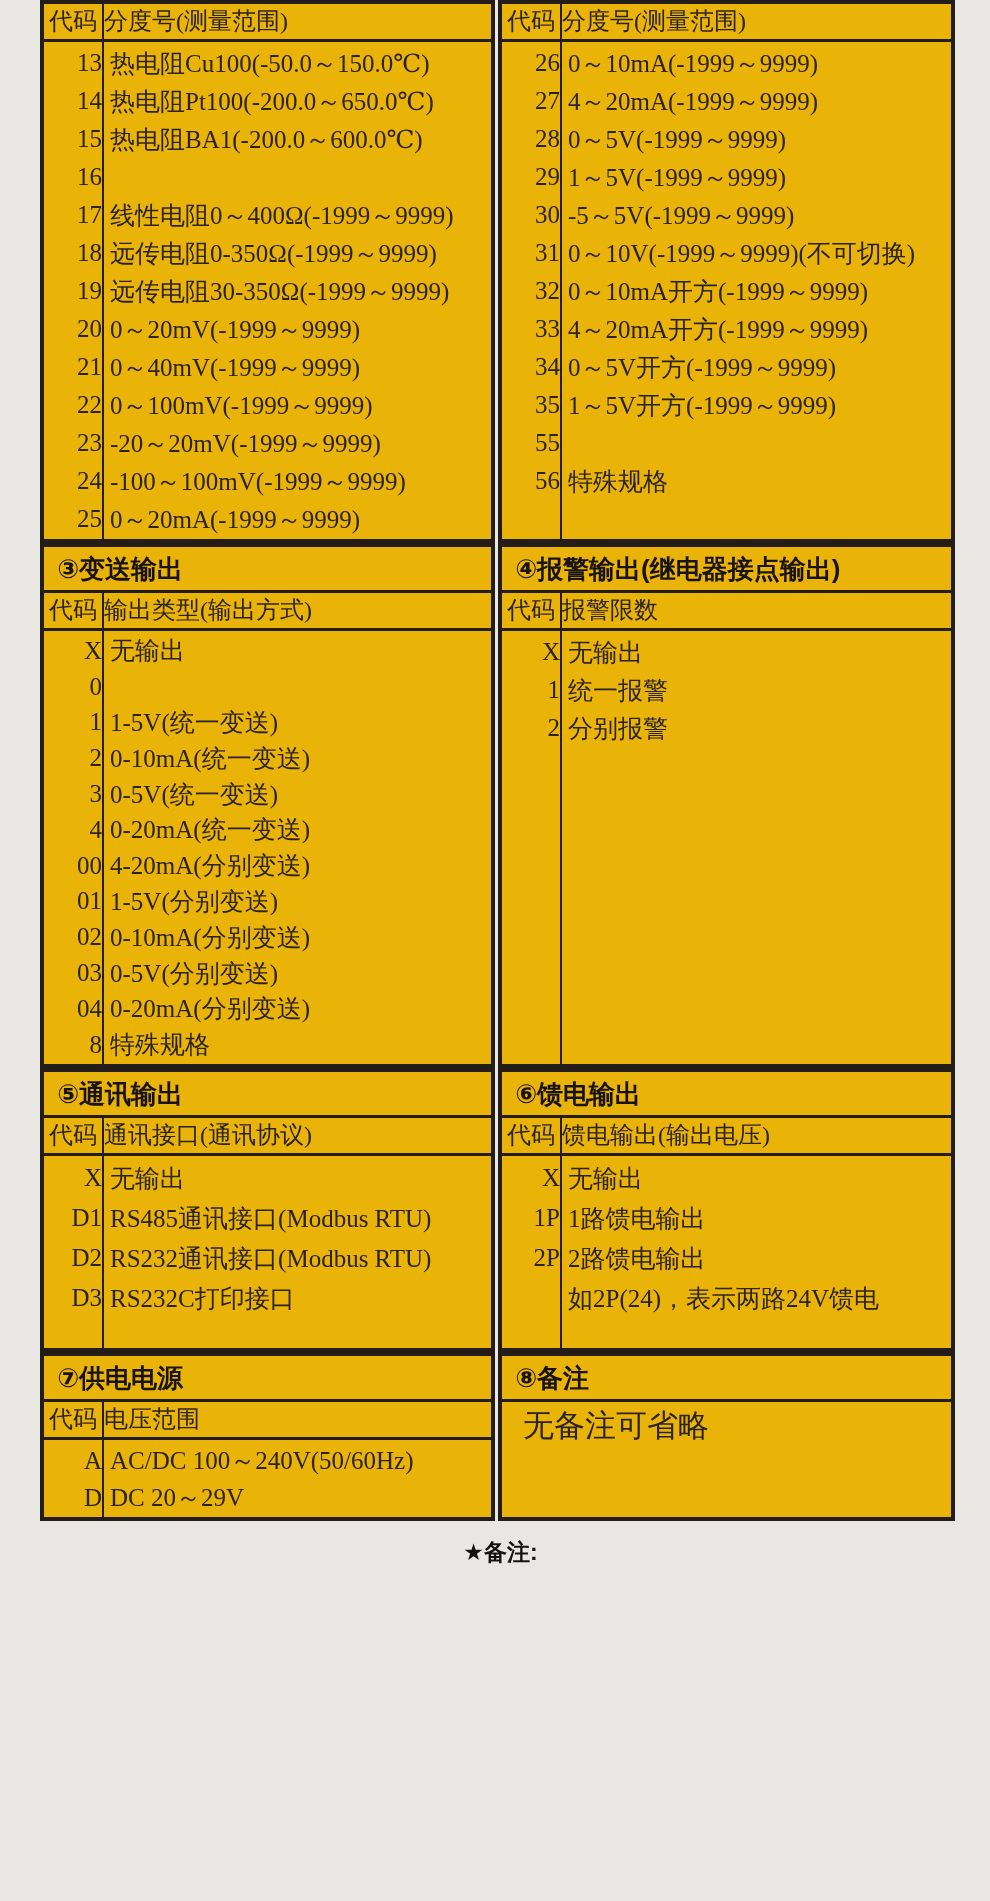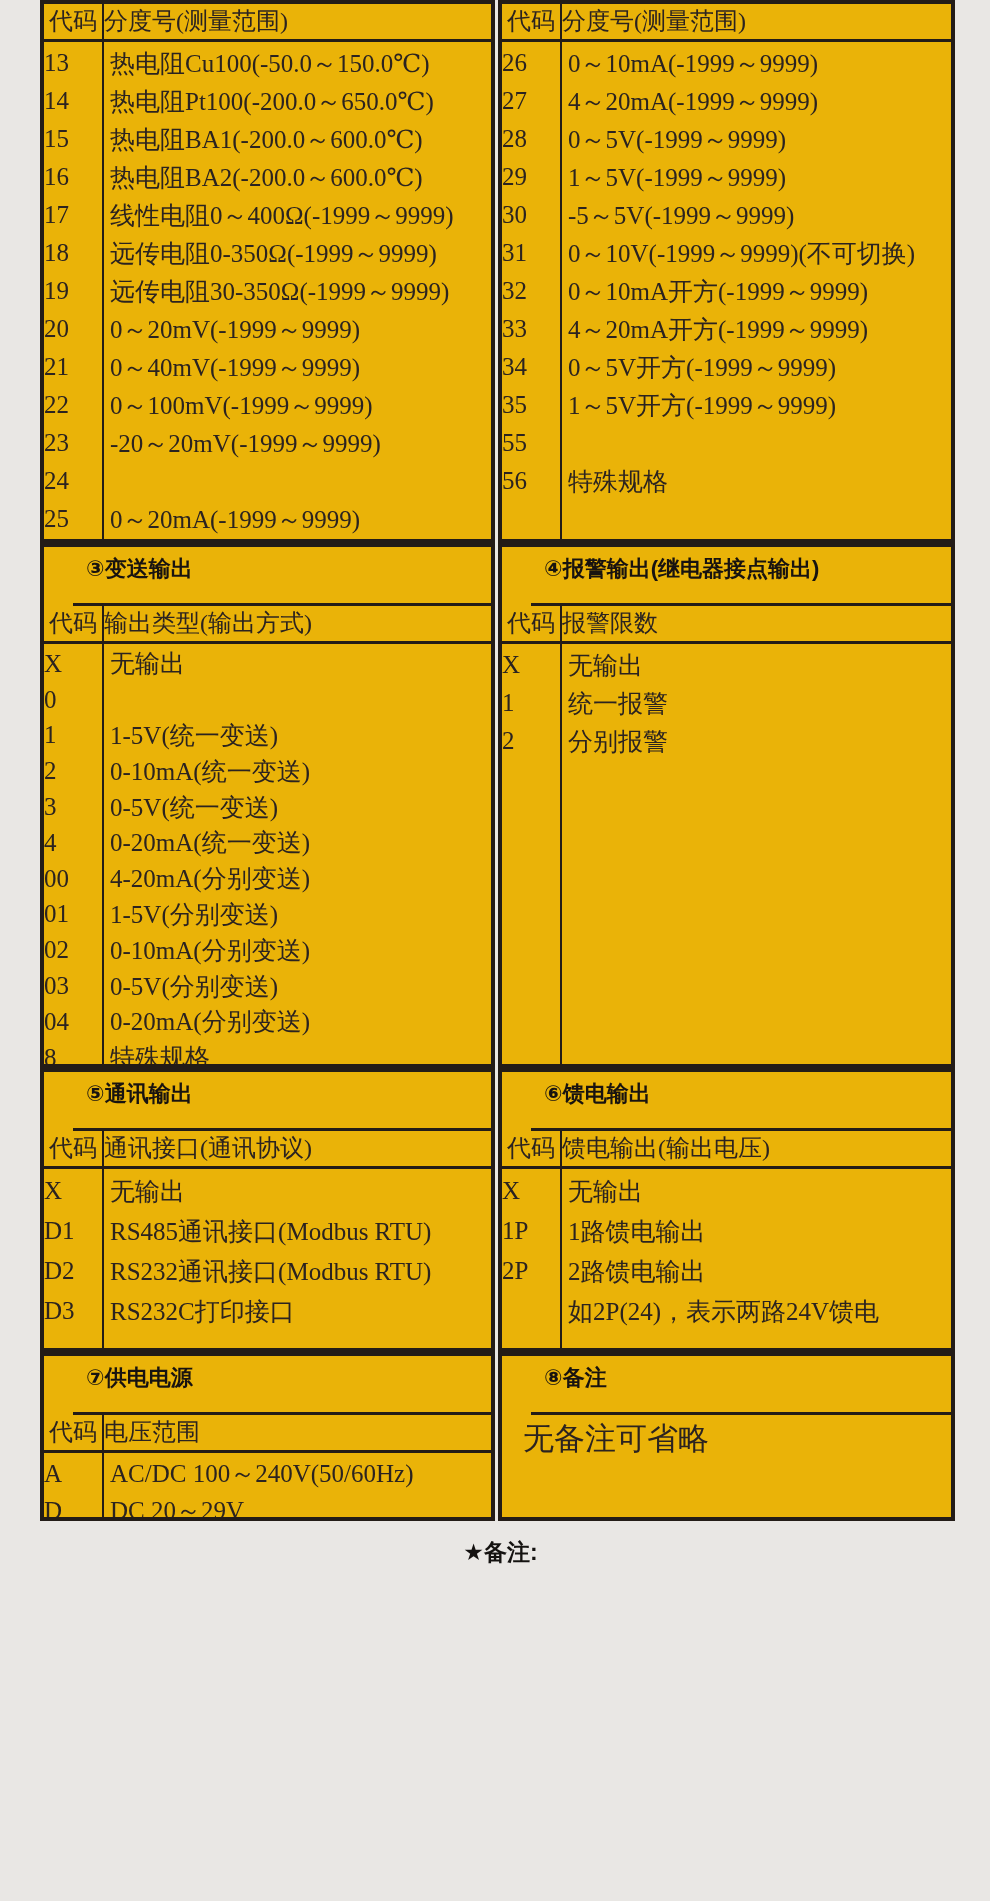--- a/index.html
+++ b/index.html
@@ -14,33 +14,33 @@
   #band3{top:1068px;height:284px;}
   #band4{top:1352px;height:169px;}
   .tbl{
     box-sizing:border-box;border:4px solid #231c17;background:#eab308;
     display:flex;flex-direction:column;overflow:hidden;
   }
   .w-left{width:455px;}
   .w-right{width:457px;}
   .ttl{
     font-family:"Liberation Sans","DejaVu Sans",sans-serif;font-weight:bold;
-    font-size:22px;line-height:40px;padding:2px 0 14px 13px;
-    border-bottom:3px solid #231c17;color:#181310;margin-left:29px;
+    font-size:26px;line-height:40px;padding:2px 0 1px 13px;
+    border-bottom:3px solid #231c17;color:#181310;
   }
   .chead{display:flex;border-bottom:3px solid #231c17;font-size:24px;line-height:35px;}
   .chead .cc{width:58px;border-right:2px solid #231c17;text-align:center;flex:none;}
   .chead .cv{flex:1;padding-left:0;white-space:nowrap;}
   .rows{
     flex:1;padding-top:2px;
     background-image:linear-gradient(#231c17,#231c17);
     background-repeat:no-repeat;background-position:58px 0;background-size:2px 100%;
   }
   .row{display:flex;align-items:center;font-size:25px;}
-  .row .cc{width:58px;text-align:left;flex:none;}
+  .row .cc{width:58px;text-align:right;flex:none;}
   .row .cv{flex:1;padding-left:8px;white-space:nowrap;}
   .rh-a .row{height:38px;}
   .rh-b .row{height:35.8px;}
   .rh-d .row{height:40px;}
   .rh-e .row{height:37px;}
   .free{flex:1;font-size:31px;padding:3px 0 0 14px;margin-left:7px;}
   .notes{
     position:absolute;left:33px;top:1532px;width:935px;color:#141210;
     font-family:"Liberation Sans","DejaVu Sans",sans-serif;
     font-size:23px;font-weight:600;text-align:center;
@@ -65,21 +65,20 @@
         <div class="row">
           <div class="cc">14</div>
           <div class="cv">热电阻Pt100(-200.0～650.0℃)</div>
         </div>
         <div class="row">
           <div class="cc">15</div>
           <div class="cv">热电阻BA1(-200.0～600.0℃)</div>
         </div>
         <div class="row">
           <div class="cc">16</div>
-          <div class="cv">热电阻BA2(-200.0～600.0℃)</div>
         </div>
         <div class="row">
           <div class="cc">17</div>
           <div class="cv">线性电阻0～400Ω(-1999～9999)</div>
         </div>
         <div class="row">
           <div class="cc">18</div>
           <div class="cv">远传电阻0-350Ω(-1999～9999)</div>
         </div>
         <div class="row">
@@ -97,20 +96,21 @@
         <div class="row">
           <div class="cc">22</div>
           <div class="cv">0～100mV(-1999～9999)</div>
         </div>
         <div class="row">
           <div class="cc">23</div>
           <div class="cv">-20～20mV(-1999～9999)</div>
         </div>
         <div class="row">
           <div class="cc">24</div>
+          <div class="cv">-100～100mV(-1999～9999)</div>
         </div>
         <div class="row">
           <div class="cc">25</div>
           <div class="cv">0～20mA(-1999～9999)</div>
         </div>
     </div>
   </section>
   <section class="tbl w-right">
     <div class="chead">
       <div class="cc">代码</div>

